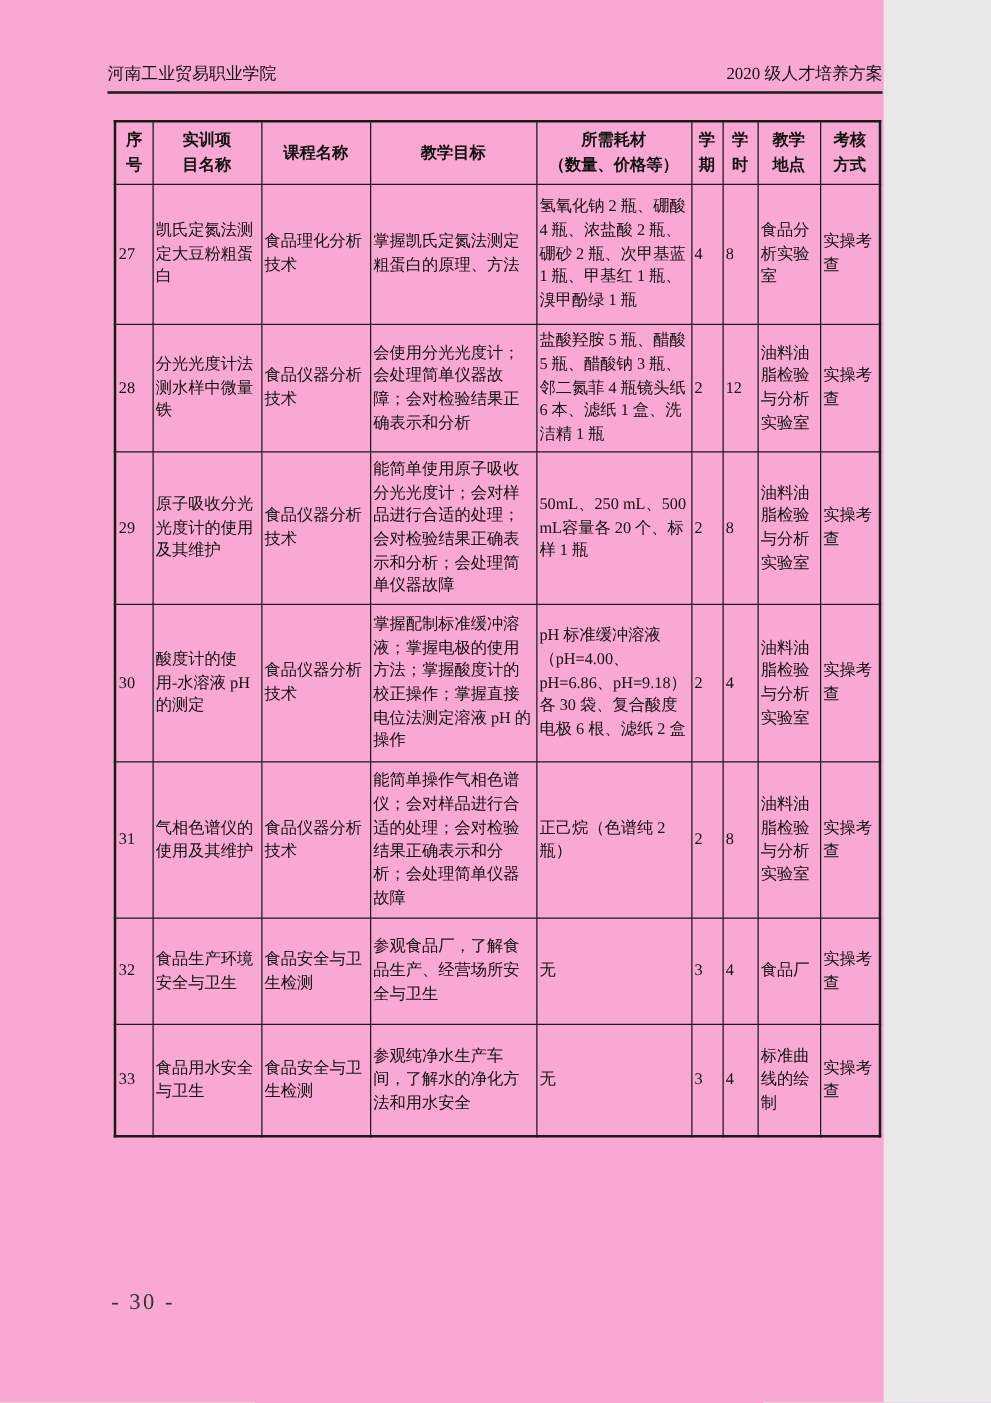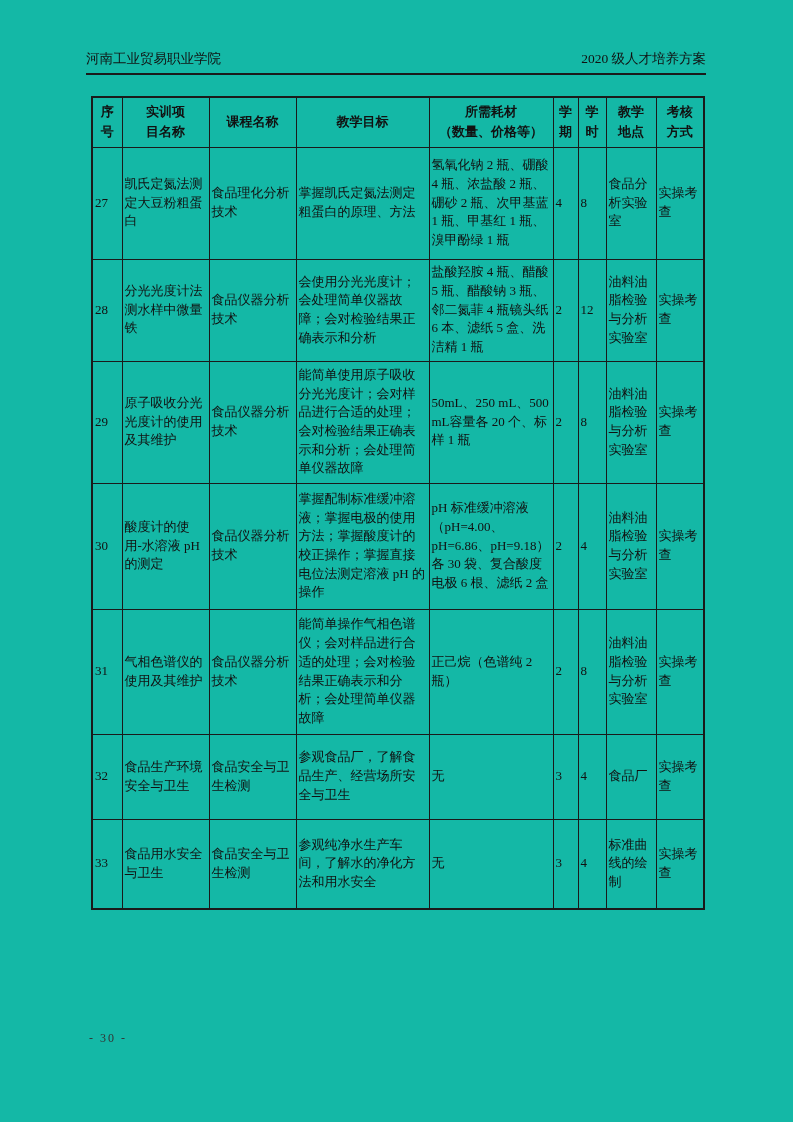--- a/index.html
+++ b/index.html
@@ -1,21 +1,21 @@
 <!DOCTYPE html>
 <html><head>
 <meta charset="utf-8">
 <style>
   * { margin: 0; padding: 0; box-sizing: border-box; }
   html, body { background: #e8e8e8; }
   .page {
     position: relative;
-    width: 793px;
+    width: 707px;
     height: 1122px;
-    background: #14b8a6;
+    background: #f9a8d4;
     font-family: "Liberation Serif", serif;
     color: #111111;
     overflow: hidden;
   }
   .doc-header {
     position: absolute;
     left: 86px;
     top: 50px;
     width: 620px;
     display: flex;
@@ -60,21 +60,21 @@
     text-align: justify;
     text-justify: inter-character;
     padding: 1px 3px;
     margin-top: 32px;
   }
   td.c-assess { text-align: center; }
   .doc-footer {
     position: absolute;
     left: 89px;
     top: 1031px;
-    font-size: 12px;
+    font-size: 18px;
     letter-spacing: 2px;
     color: #333333;
   }
 </style>
 </head>
 <body>
 
 <div class="page">
 
   <div class="doc-header">
@@ -124,21 +124,21 @@
         <td class="c-center">4</td>
         <td class="c-center">8</td>
         <td class="c-loc">食品分析实验室</td>
         <td class="c-assess">实操考查</td>
       </tr>
       <tr style="height:102px">
         <td class="c-center">28</td>
         <td>分光光度计法测水样中微量铁</td>
         <td>食品仪器分析技术</td>
         <td>会使用分光光度计；会处理简单仪器故障；会对检验结果正确表示和分析</td>
-        <td>盐酸羟胺 4 瓶、醋酸 5 瓶、醋酸钠 3 瓶、邻二氮菲 4 瓶镜头纸 6 本、滤纸 5 盒、洗洁精 1 瓶</td>
+        <td>盐酸羟胺 5 瓶、醋酸 5 瓶、醋酸钠 3 瓶、邻二氮菲 4 瓶镜头纸 6 本、滤纸 1 盒、洗洁精 1 瓶</td>
         <td class="c-center">2</td>
         <td class="c-center">12</td>
         <td class="c-loc">油料油脂检验与分析实验室</td>
         <td class="c-assess">实操考查</td>
       </tr>
       <tr style="height:122px">
         <td class="c-center">29</td>
         <td>原子吸收分光光度计的使用及其维护</td>
         <td>食品仪器分析技术</td>
         <td>能简单使用原子吸收分光光度计；会对样品进行合适的处理；会对检验结果正确表示和分析；会处理简单仪器故障</td>

